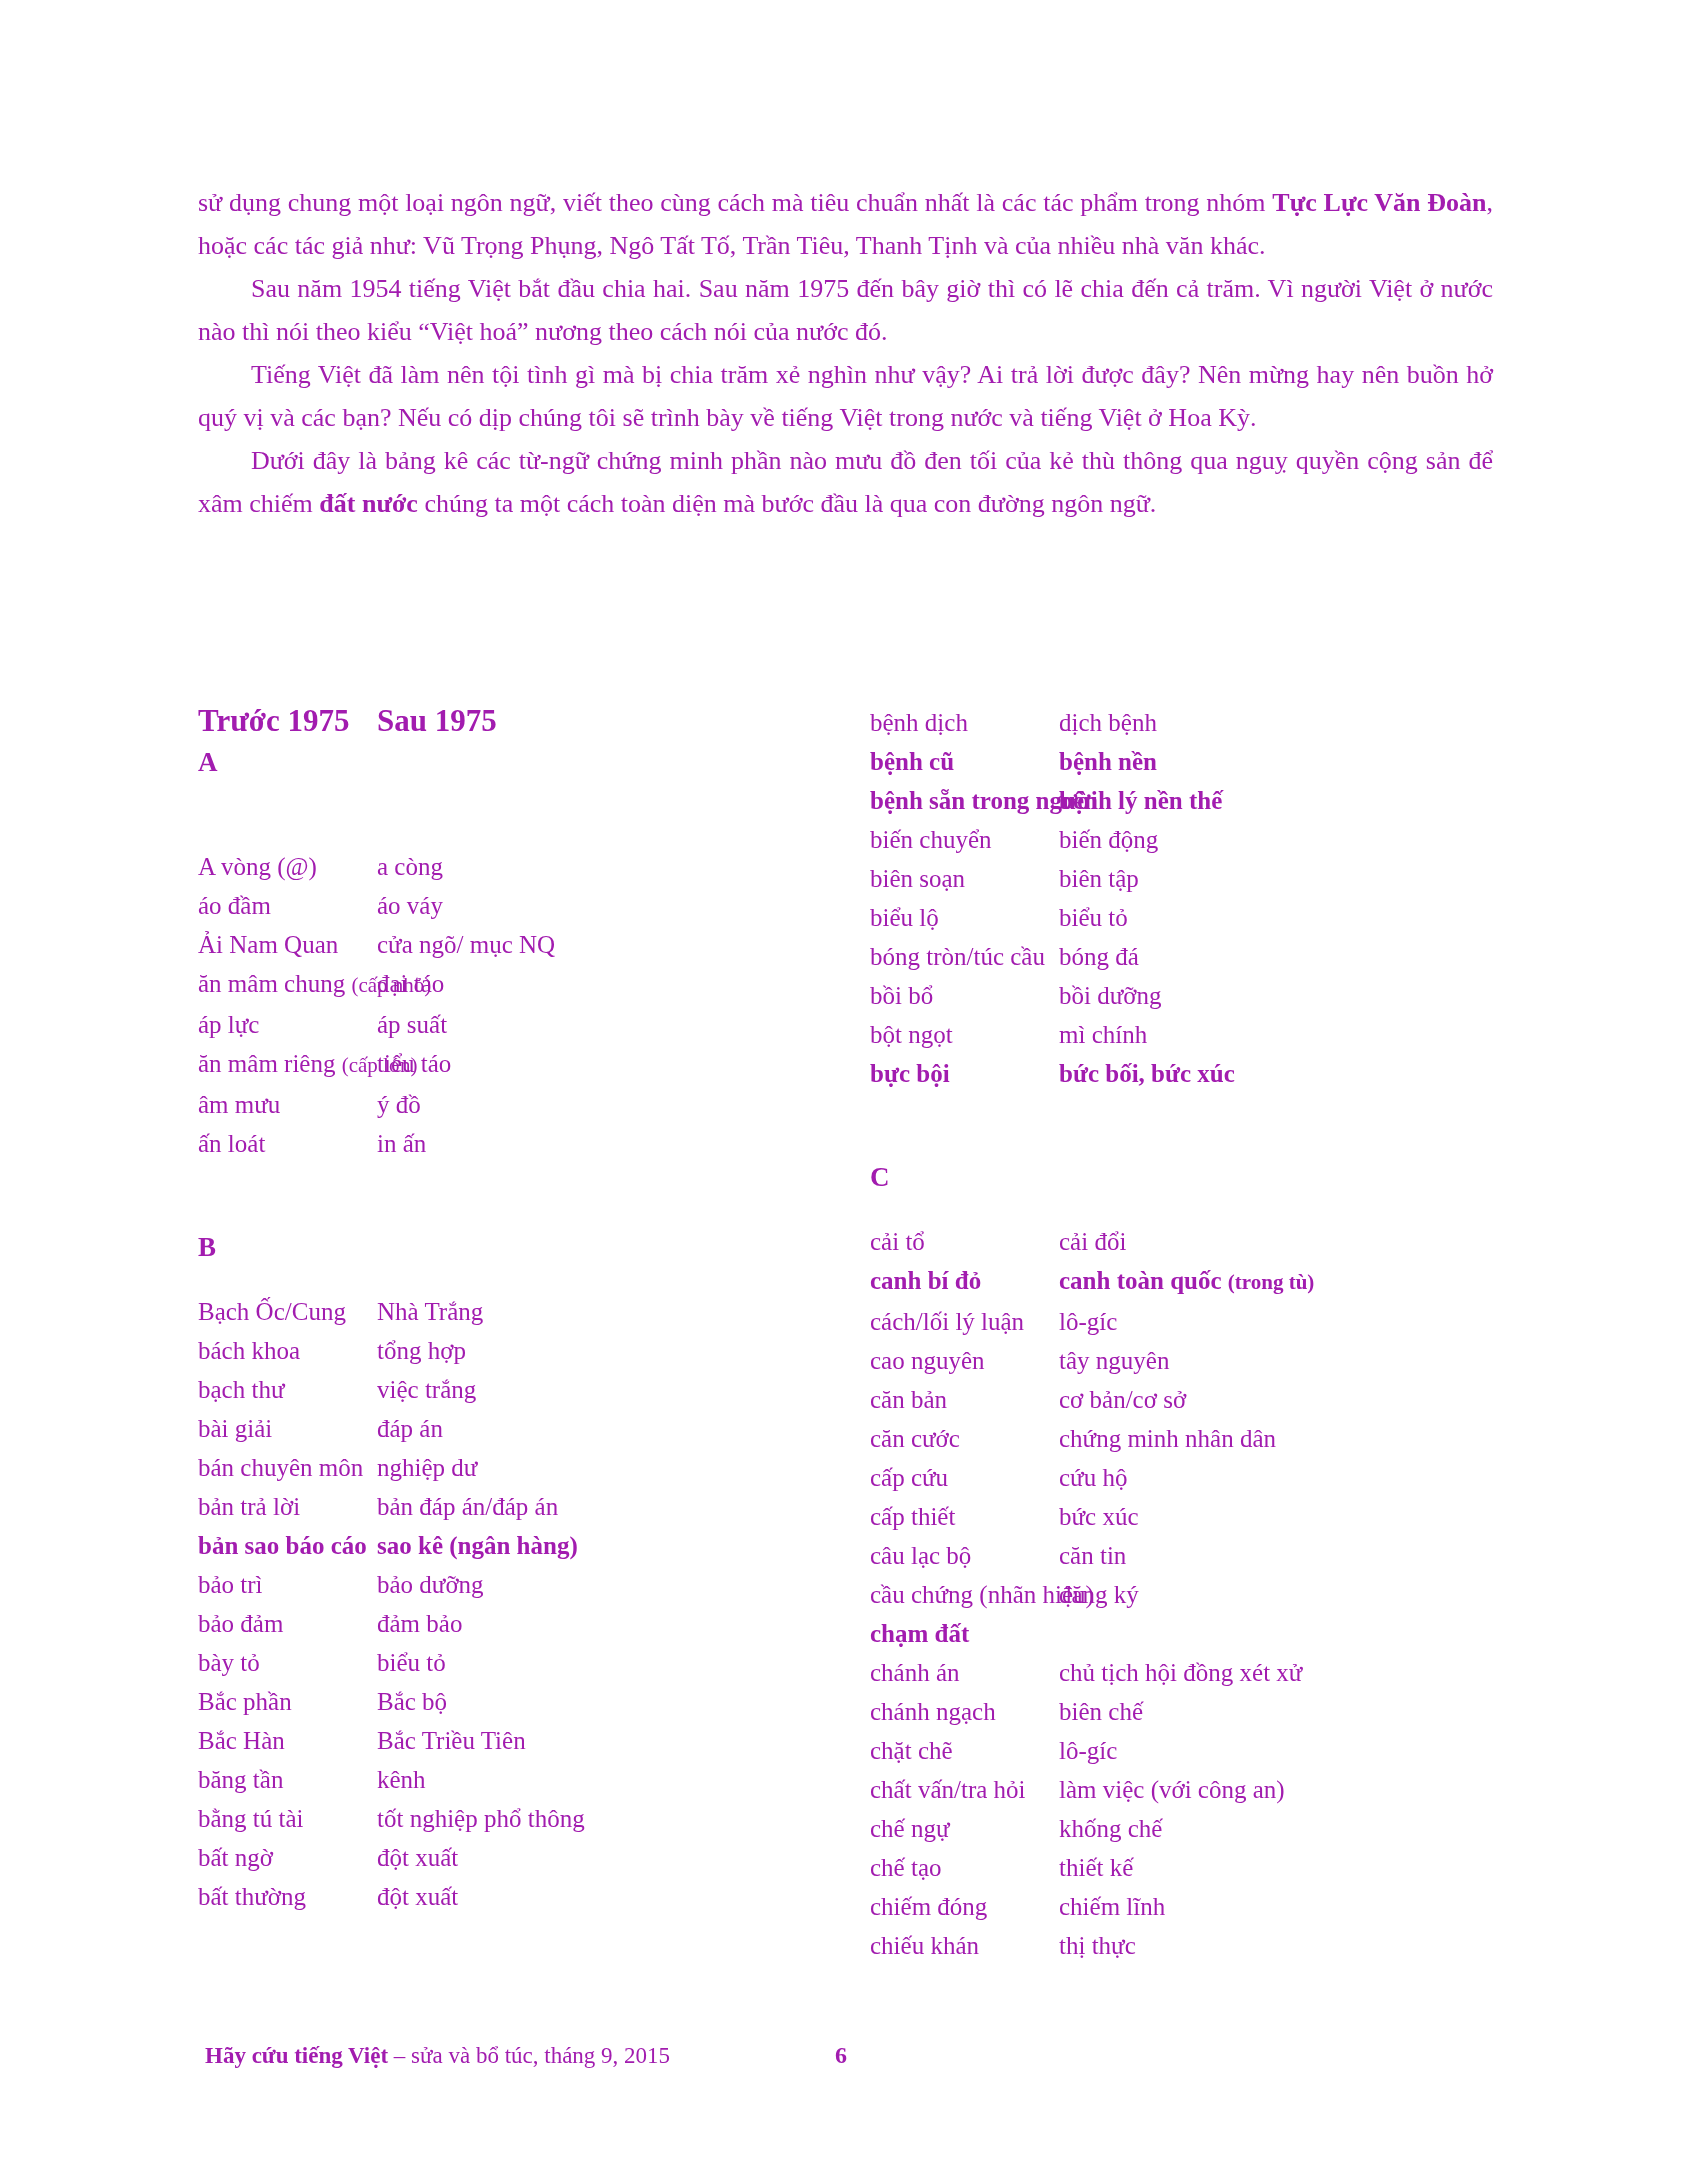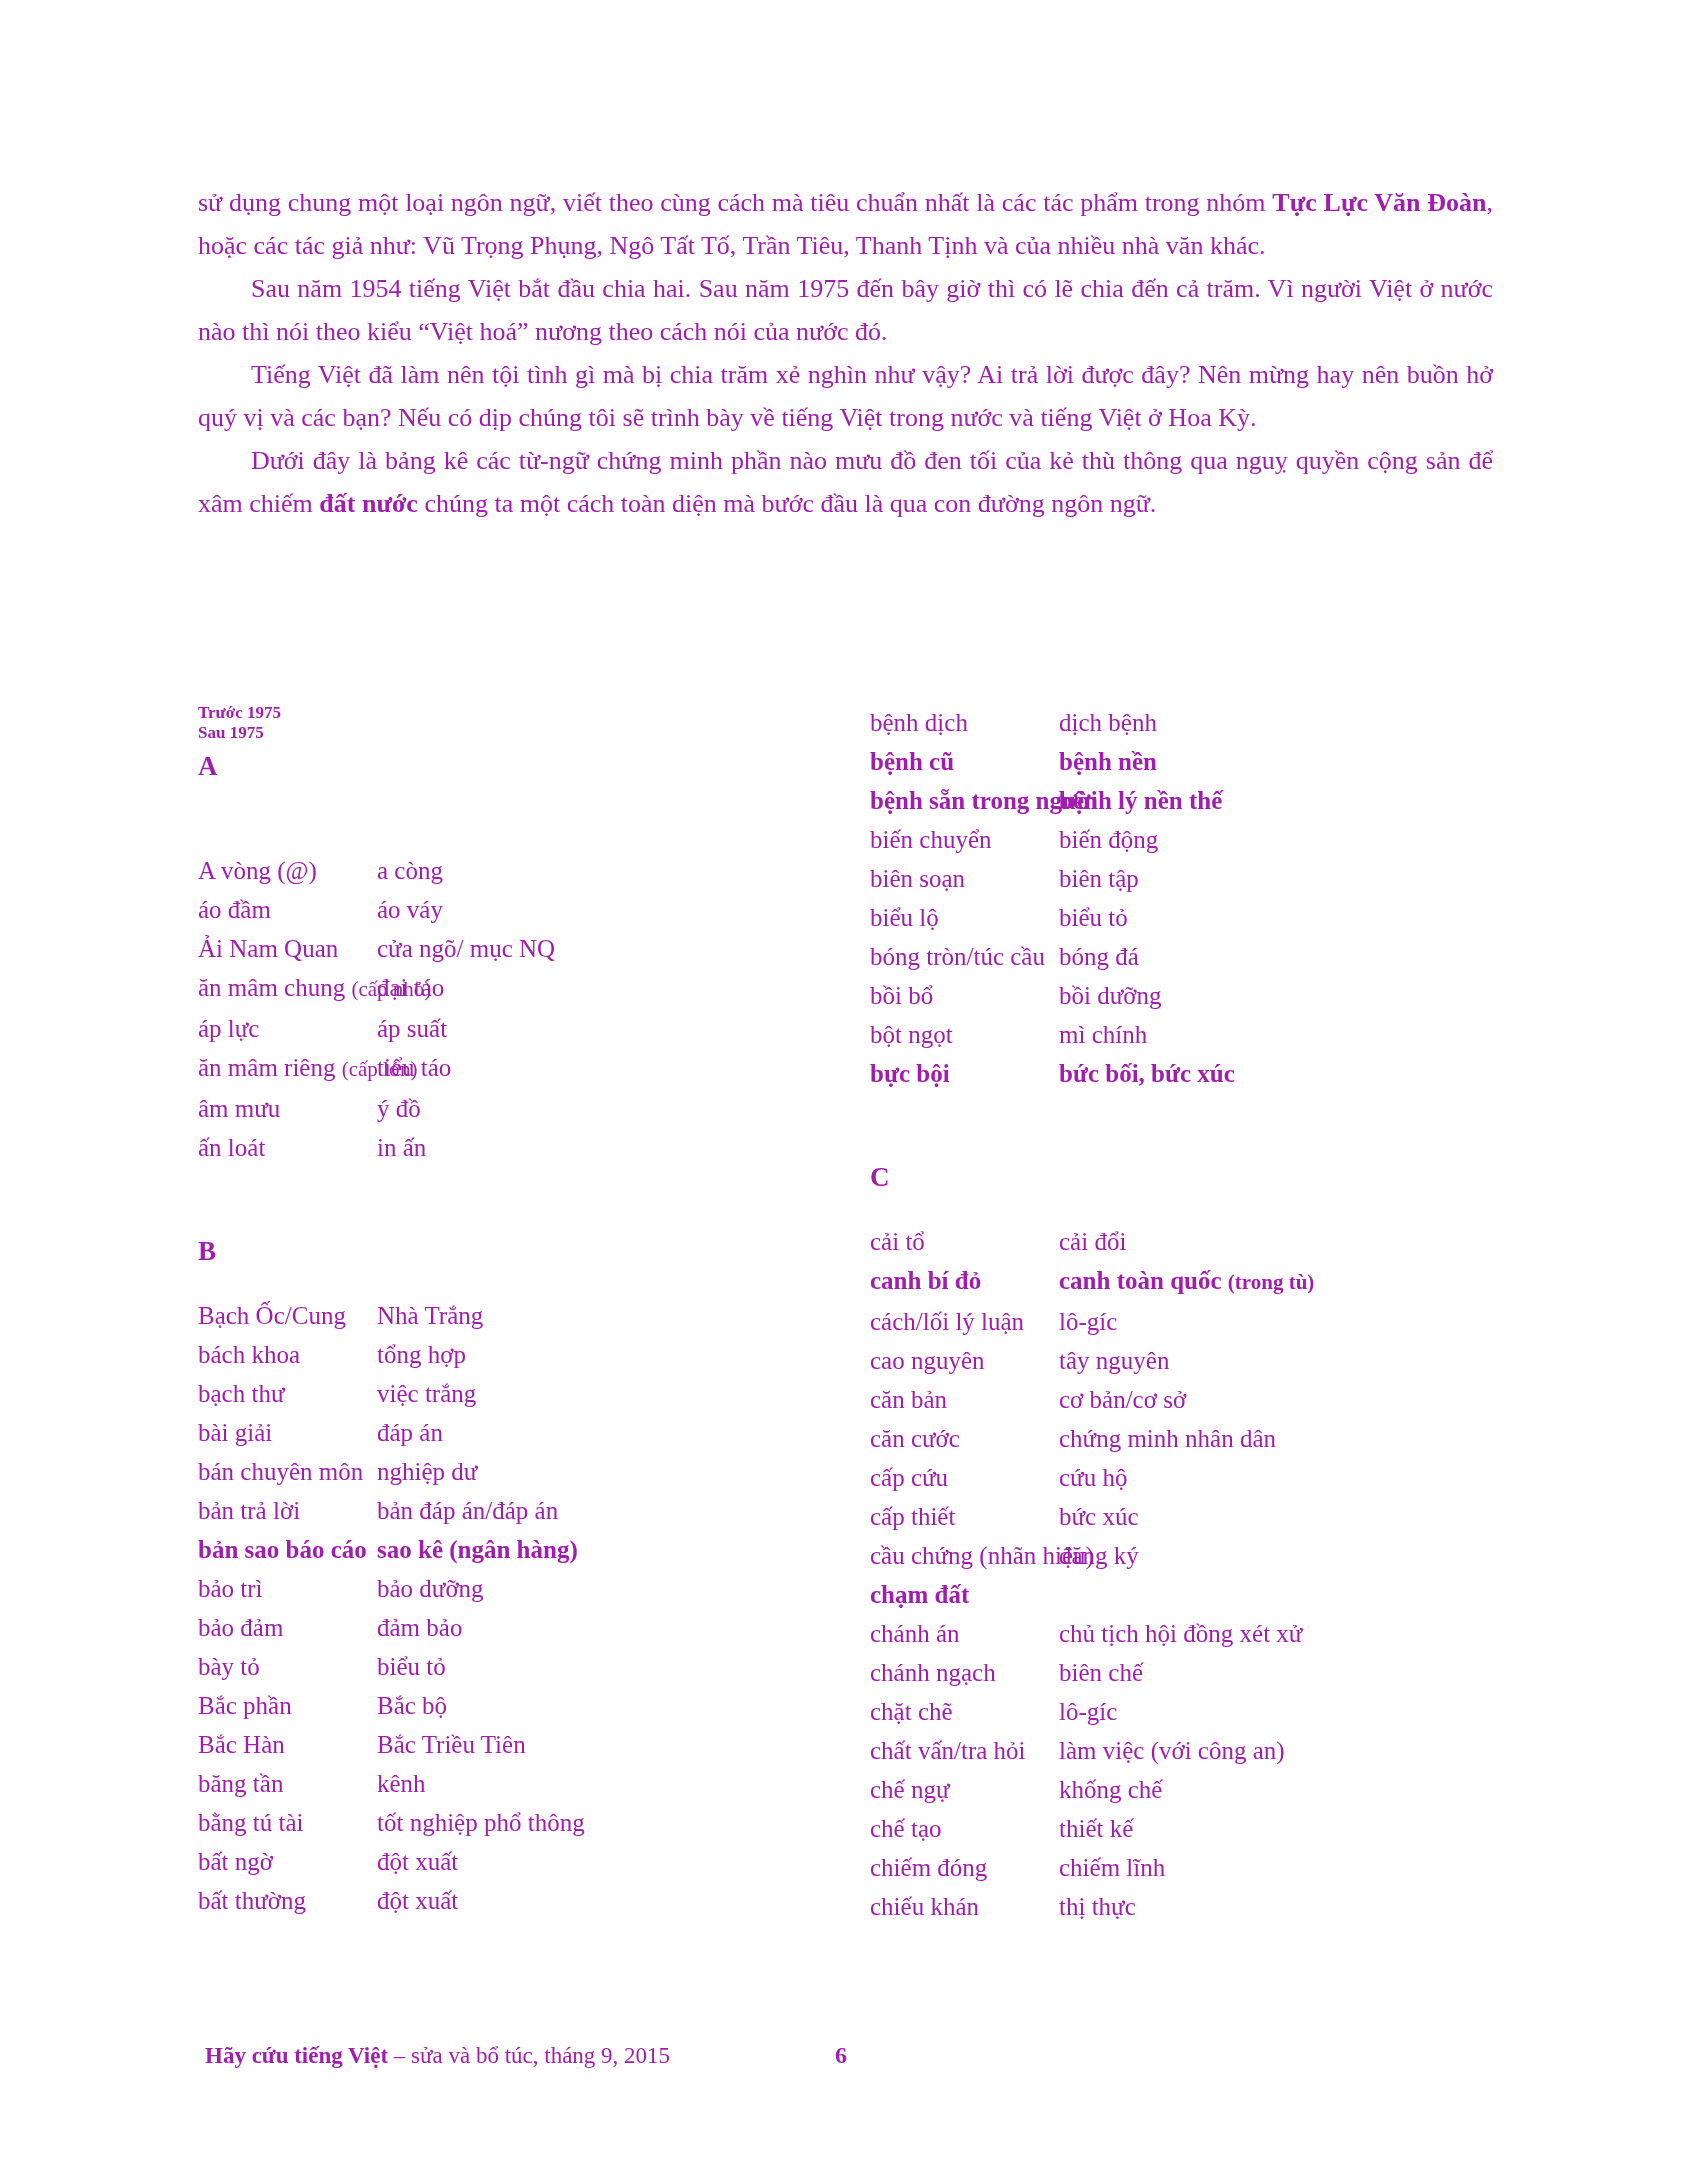--- a/index.html
+++ b/index.html
@@ -47,23 +47,22 @@
   }
   .col {
     width: 596px;
   }
   .col.right {
     margin-left: 76px;
   }
   .hdr-row {
     display: flex;
     font-weight: bold;
-    font-size: 17px;
+    font-size: 31px;
     margin-bottom: 5.1px;
-    flex-direction: column;
   }
   .hdr-row .c1 { width: 179px; }
   .letter {
     font-weight: bold;
     font-size: 27px;
     line-height: 37px;
     margin: 0;
   }
   .spacer-lg { height: 66px; }
   .spacer-sm { height: 25.6px; }
@@ -294,20 +293,24 @@
           </div>
           <div class="entry">
             <div class="c1">cấp cứu</div>
             <div class="c2">cứu hộ</div>
           </div>
           <div class="entry">
             <div class="c1">cấp thiết</div>
             <div class="c2">bức xúc</div>
           </div>
           <div class="entry">
+            <div class="c1">câu lạc bộ</div>
+            <div class="c2">căn tin</div>
+          </div>
+          <div class="entry">
             <div class="c1">cầu chứng (nhãn hiệu)</div>
             <div class="c2">đăng ký</div>
           </div>
           <div class="entry bold">
             <div class="c1">chạm đất</div>
           </div>
           <div class="entry">
             <div class="c1">chánh án</div>
             <div class="c2">chủ tịch hội đồng xét xử</div>
           </div>

